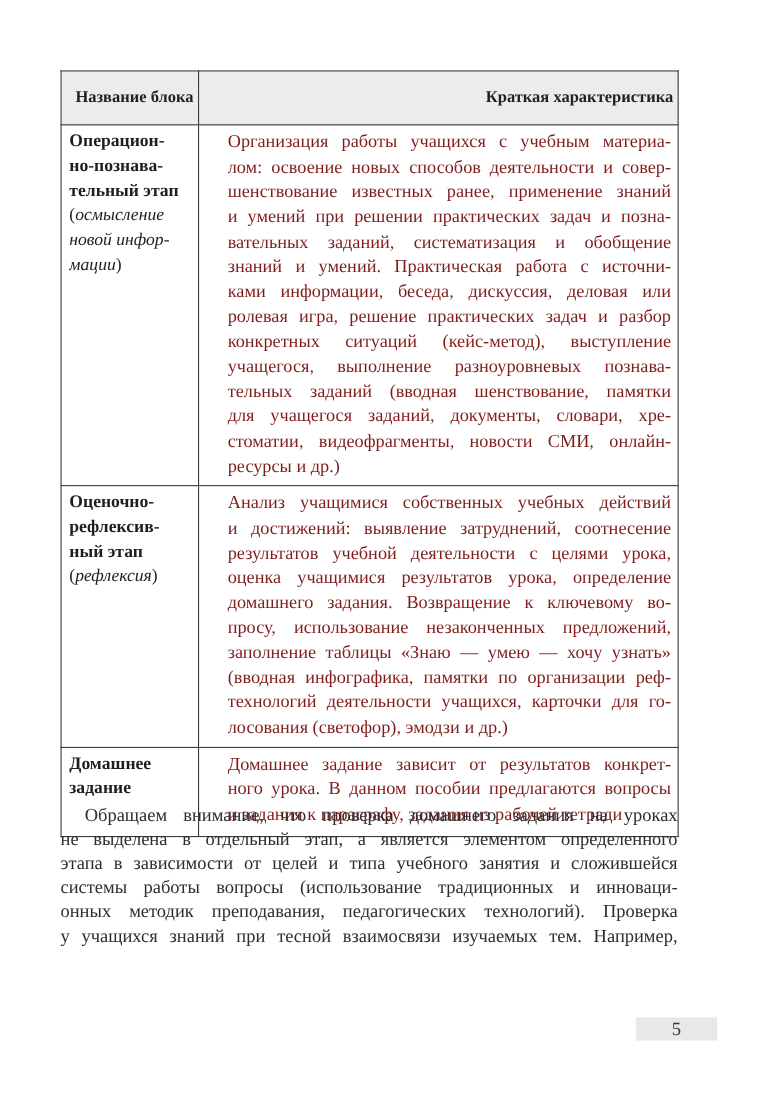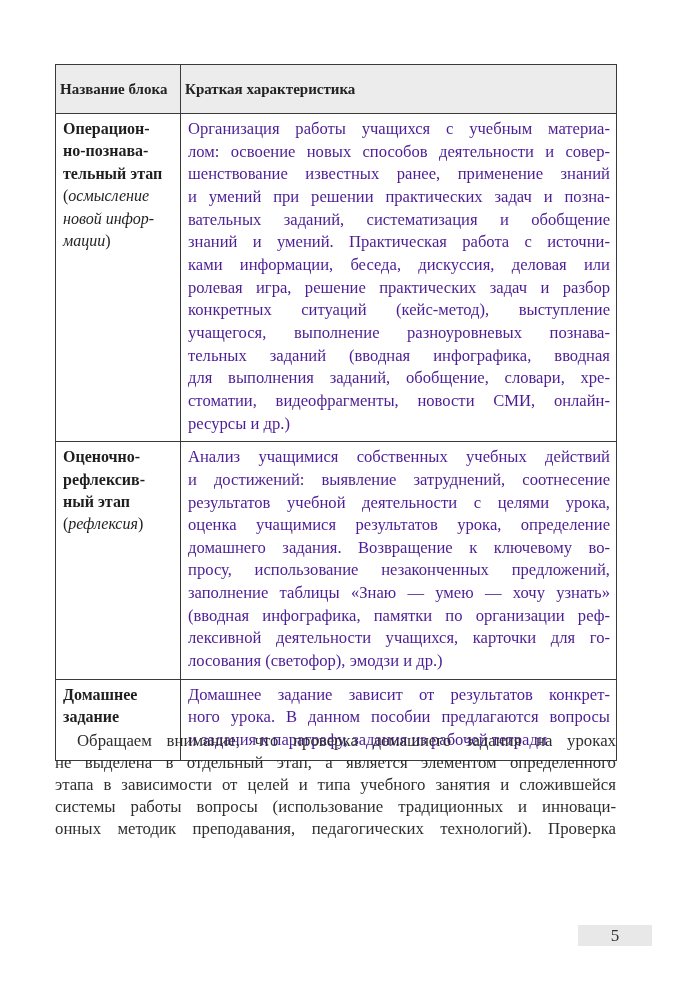--- a/index.html
+++ b/index.html
@@ -4,27 +4,27 @@
 <style>
   html, body { margin: 0; padding: 0; background: #ffffff; }
   body { width: 700px; height: 1000px; position: relative; overflow: hidden;
          font-family: "Liberation Serif", "DejaVu Serif", serif; color: #2a2a2a; }
   .page-table { position: absolute; left: 55px; top: 64px; width: 561px;
                 border-collapse: collapse; table-layout: fixed; }
   .page-table td, .page-table th { border: 1.5px solid #3a3a3a; vertical-align: top; }
   .page-table col.c1 { width: 125px; }
   .page-table col.c2 { width: 436px; }
   .page-table thead th { background: #ececec; height: 48px; font-weight: bold;
-                         font-size: 15px; line-height: 19px; text-align: left; vertical-align: middle;
+                         font-size: 15px; line-height: 19px; text-align: right; vertical-align: middle;
                          color: #222; padding: 0 4px; }
   .cell-name { font-size: 16px; line-height: 22.4px; padding: 4px 6px 0 7px; color: #1e1e1e; }
   .cell-name .b { font-weight: bold; display: block; }
   .cell-name .i { font-style: italic; }
-  .cell-desc { font-size: 16.6px; line-height: 22.65px; padding: 4px 6px 6px 7px;
-               text-align: justify; color: #4c1d95; }
+  .cell-desc { font-size: 16.6px; line-height: 22.65px; padding: 4px 6px 6px 26px;
+               text-align: justify; color: #7f1d1d; }
   .cell-desc .ln { display: block; text-align: justify; text-align-last: justify; white-space: nowrap; }
   .cell-desc .ln.last { text-align-last: left; }
   .row1 td { height: 303px; margin-top: 48px; }
   .row2 td { height: 218px; }
   .row3 td { height: 70px; margin-top: 12px; }
   .para { position: absolute; left: 55px; top: 730px; width: 561px;
           font-size: 16.8px; line-height: 22px; color: #2e2e2e; }
   .para .ln { display: block; text-align: justify; text-align-last: justify; white-space: nowrap; }
   .para .ln.first { text-indent: 22px; }
   .page-num { position: absolute; left: 578px; top: 925px; width: 74px; height: 21px;
@@ -58,43 +58,43 @@
         <span class="ln">Организация работы учащихся с учебным материа-</span>
         <span class="ln">лом: освоение новых способов деятельности и совер-</span>
         <span class="ln">шенствование известных ранее, применение знаний</span>
         <span class="ln">и умений при решении практических задач и позна-</span>
         <span class="ln">вательных заданий, систематизация и обобщение</span>
         <span class="ln">знаний и умений. Практическая работа с источни-</span>
         <span class="ln">ками информации, беседа, дискуссия, деловая или</span>
         <span class="ln">ролевая игра, решение практических задач и разбор</span>
         <span class="ln">конкретных ситуаций (кейс-метод), выступление</span>
         <span class="ln">учащегося, выполнение разноуровневых познава-</span>
-        <span class="ln">тельных заданий (вводная инфографика, вводная</span>
-        <span class="ln">для выполнения заданий, обобщение, словари, хре-</span>
+        <span class="ln">тельных заданий (вводная шенствование, памятки</span>
+        <span class="ln">для учащегося заданий, документы, словари, хре-</span>
         <span class="ln">стоматии, видеофрагменты, новости СМИ, онлайн-</span>
         <span class="ln last">ресурсы и др.)</span>
       </td>
     </tr>
     <tr class="row2">
       <td class="cell-name">
         <span class="b">Оценочно-</span>
         <span class="b">рефлексив-</span>
         <span class="b">ный этап</span>
         <span>(<span class="i">рефлексия</span>)</span>
       </td>
       <td class="cell-desc">
         <span class="ln">Анализ учащимися собственных учебных действий</span>
         <span class="ln">и достижений: выявление затруднений, соотнесение</span>
         <span class="ln">результатов учебной деятельности с целями урока,</span>
         <span class="ln">оценка учащимися результатов урока, определение</span>
         <span class="ln">домашнего задания. Возвращение к ключевому во-</span>
         <span class="ln">просу, использование незаконченных предложений,</span>
         <span class="ln">заполнение таблицы «Знаю — умею — хочу узнать»</span>
         <span class="ln">(вводная инфографика, памятки по организации реф-</span>
-        <span class="ln">лексивной деятельности учащихся, карточки для го-</span>
+        <span class="ln">технологий деятельности учащихся, карточки для го-</span>
         <span class="ln last">лосования (светофор), эмодзи и др.)</span>
       </td>
     </tr>
     <tr class="row3">
       <td class="cell-name">
         <span class="b">Домашнее</span>
         <span class="b">задание</span>
       </td>
       <td class="cell-desc">
         <span class="ln">Домашнее задание зависит от результатов конкрет-</span>
@@ -104,15 +104,16 @@
     </tr>
   </tbody>
 </table>
 
 <div class="para">
   <span class="ln first">Обращаем внимание, что проверка домашнего задания на уроках</span>
   <span class="ln">не выделена в отдельный этап, а является элементом определенного</span>
   <span class="ln">этапа в зависимости от целей и типа учебного занятия и сложившейся</span>
   <span class="ln">системы работы вопросы (использование традиционных и инноваци-</span>
   <span class="ln">онных методик преподавания, педагогических технологий). Проверка</span>
+  <span class="ln">у учащихся знаний при тесной взаимосвязи изучаемых тем. Например,</span>
 </div>
 
 <div class="page-num">5</div>
 
 </body></html>

